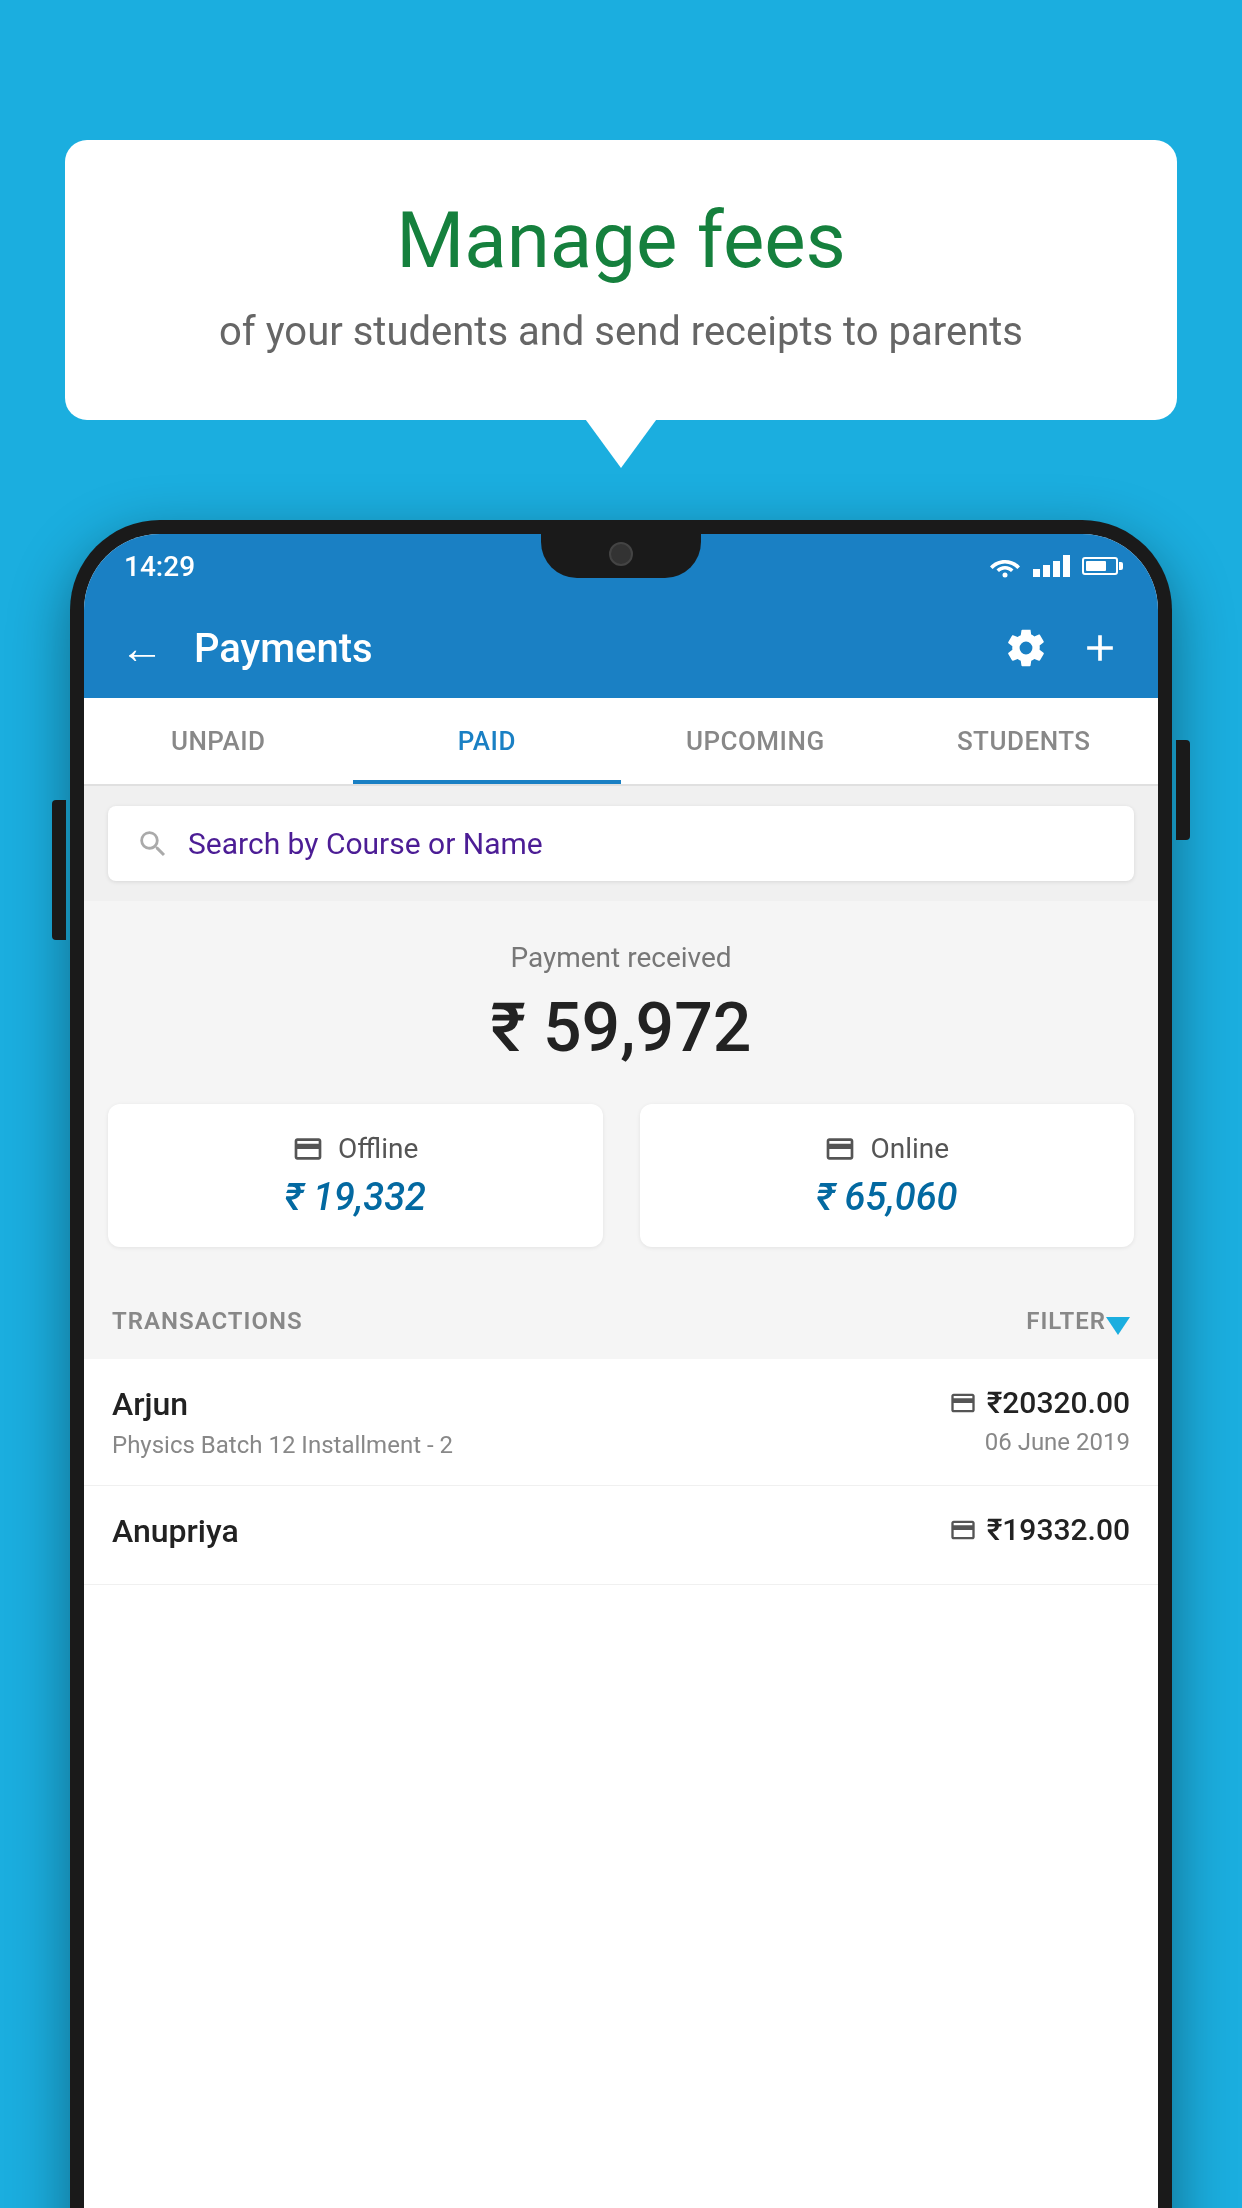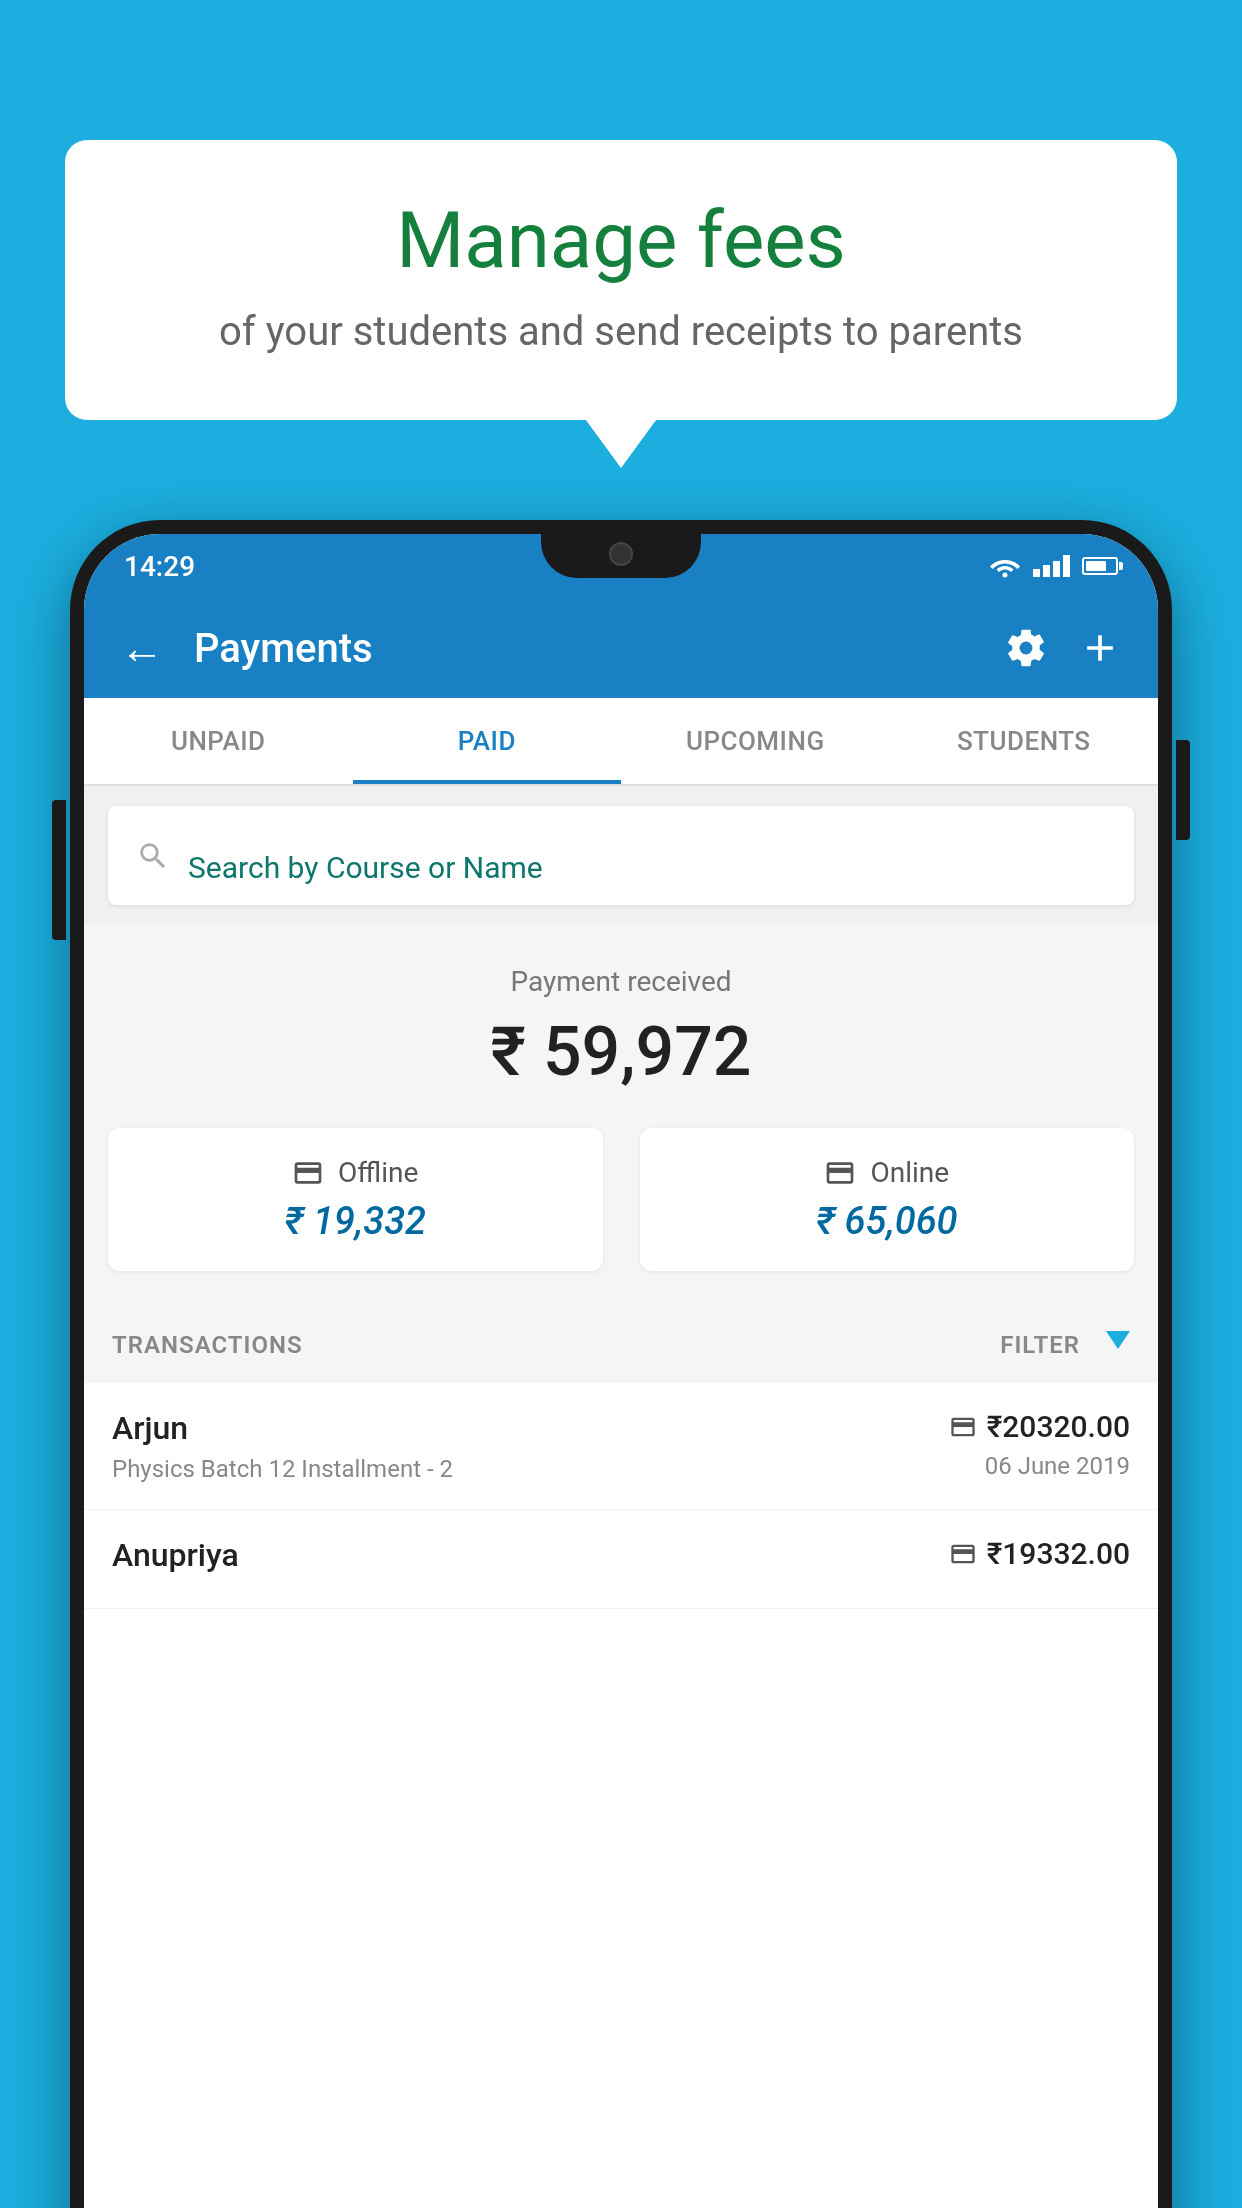--- a/index.html
+++ b/index.html
@@ -274,23 +274,22 @@
       background: white;
       border-radius: 8px;
       display: flex;
       align-items: center;
       padding: 20px 28px;
       gap: 18px;
       box-shadow: 0 1px 4px rgba(0,0,0,0.1);
     }
 
     .search-placeholder {
-      color: #0f766e;
+      color: #4c1d95;
       font-size: 30px;
-      margin-top: 24px;
     }
 
     
     .payment-section {
       background: #f5f5f5;
       padding: 40px 24px 36px;
       text-align: center;
     }
 
     .payment-label {
@@ -351,22 +350,22 @@
 
     .transactions-label {
       font-size: 24px;
       font-weight: 600;
       color: #888;
       letter-spacing: 1px;
     }
 
     .filter-container {
       display: flex;
-      align-items: flex-start;
-      gap: 26px;
+      align-items: flex-end;
+      gap: 0;
     }
 
     .filter-label {
       font-size: 24px;
       font-weight: 600;
       color: #888;
       letter-spacing: 1px;
     }
 
     .filter-icon-triangle {

